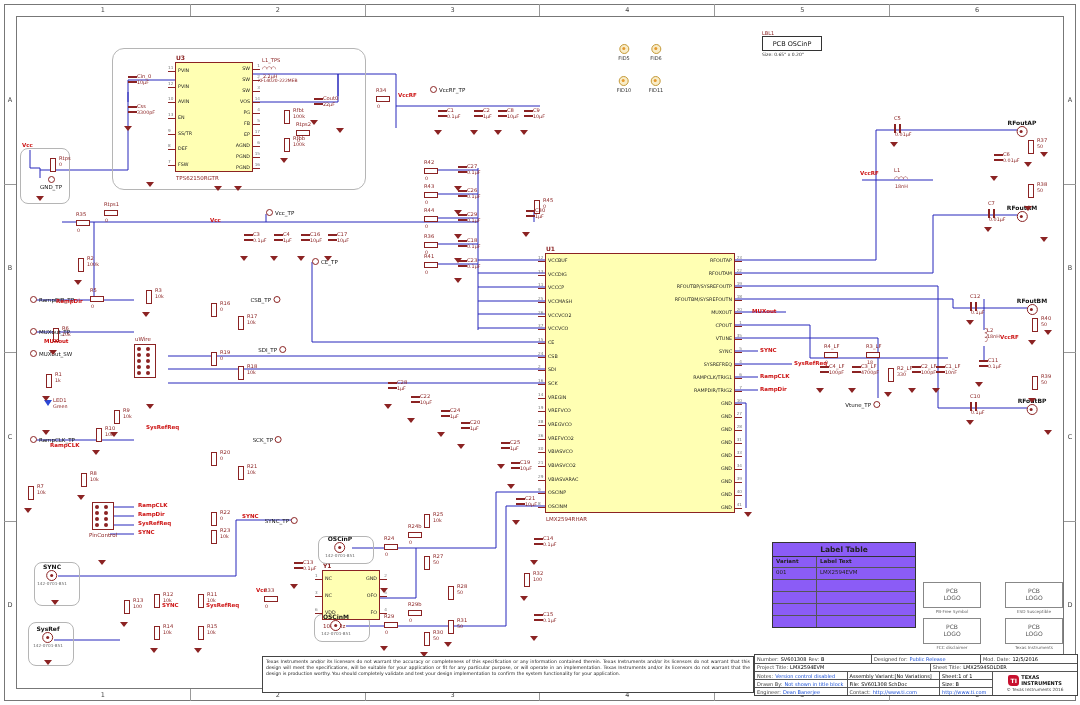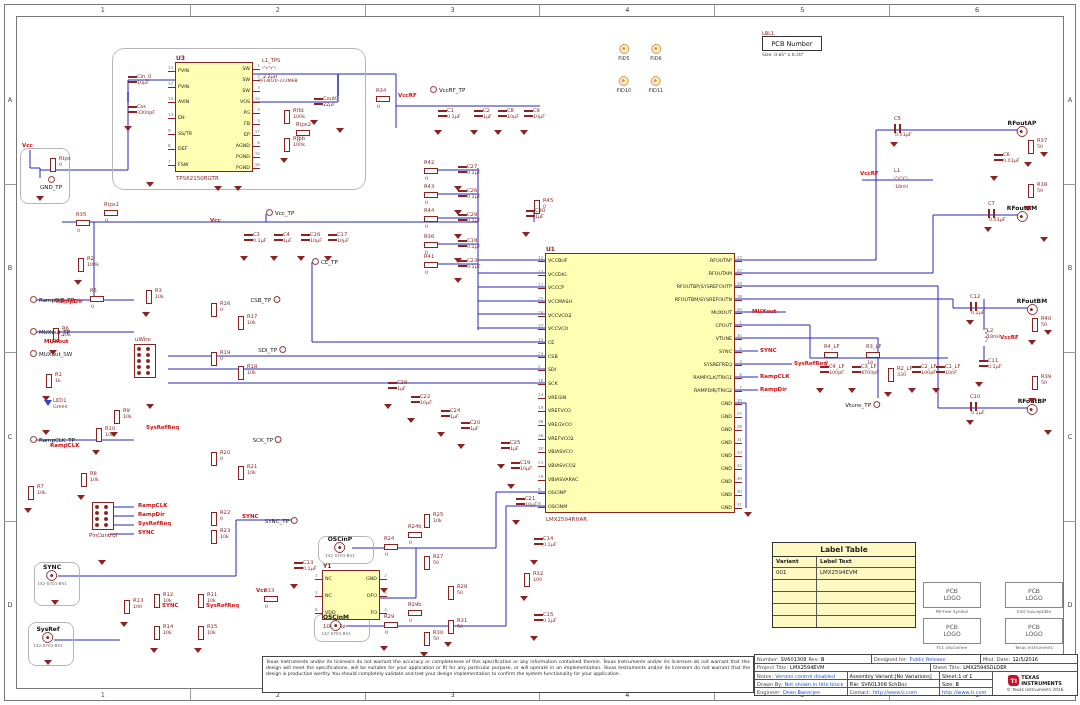--- a/index.html
+++ b/index.html
@@ -79,21 +79,21 @@
   .greenbox{position:absolute;left:622px;top:178px;width:124px;height:34px;background:#43a646;border:1px solid #2d7030;
             display:flex;flex-direction:column;align-items:center;justify-content:center;gap:2px;}
   .greenbox span{color:#7a1f1f;font-weight:bold;font-size:6.5px;}
 
   .lbl1{position:absolute;left:762px;top:30px;display:flex;flex-direction:column;}
   .lbl1 .ref{font-size:5px;color:#8B2323;}
   .lbl1 .box{width:58px;height:13px;border:1px solid #333;display:flex;align-items:center;justify-content:center;
              font-size:6.5px;color:#111;background:#fff;}
   .lbl1 .sz{font-size:4.5px;color:#333;margin-top:1px;}
 
-  .ltable{position:absolute;left:772px;top:542px;width:142px;border:1px solid #333;background:#fef9c3;font-size:5.5px;}
+  .ltable{position:absolute;left:772px;top:542px;width:142px;border:1px solid #333;background:#8b5cf6;font-size:5.5px;}
   .ltable .ttl{height:13px;display:flex;align-items:center;justify-content:center;font-size:7.5px;font-weight:bold;
                border-bottom:1px solid #333;}
   .ltable .row{display:flex;border-bottom:1px solid #555;height:11px;}
   .ltable .row:last-child{border-bottom:none;}
   .ltable .row .c1{width:44px;border-right:1px solid #555;padding:1px 3px;box-sizing:border-box;}
   .ltable .row .c2{flex:1;padding:1px 3px;}
   .ltable .row.hd{font-weight:bold;height:10px;}
 
   .logos{position:absolute;left:920px;top:582px;width:156px;display:grid;grid-template-columns:64px 64px;
          column-gap:18px;row-gap:4px;}
@@ -1238,21 +1238,21 @@
       </div>
       <div class="fid" style="position: absolute; left: 656px; top: 76px;">
         <span class="ring"></span>
         <span class="nm">FID11</span>
       </div>
     </div>
 
 
   <div class="lbl1">
     <span class="ref">LBL1</span>
-    <span class="box">PCB Number</span>
+    <span class="box">PCB OSCinP</span>
     <span class="sz">Size: 0.65" x 0.20"</span>
   </div>
 
   <div class="ltable">
     <div class="ttl">Label Table</div>
     <div id="ltable-rows">
         <div class="row hd">
           <span class="c1">Variant</span>
           <span class="c2">Label Text</span>
         </div>

